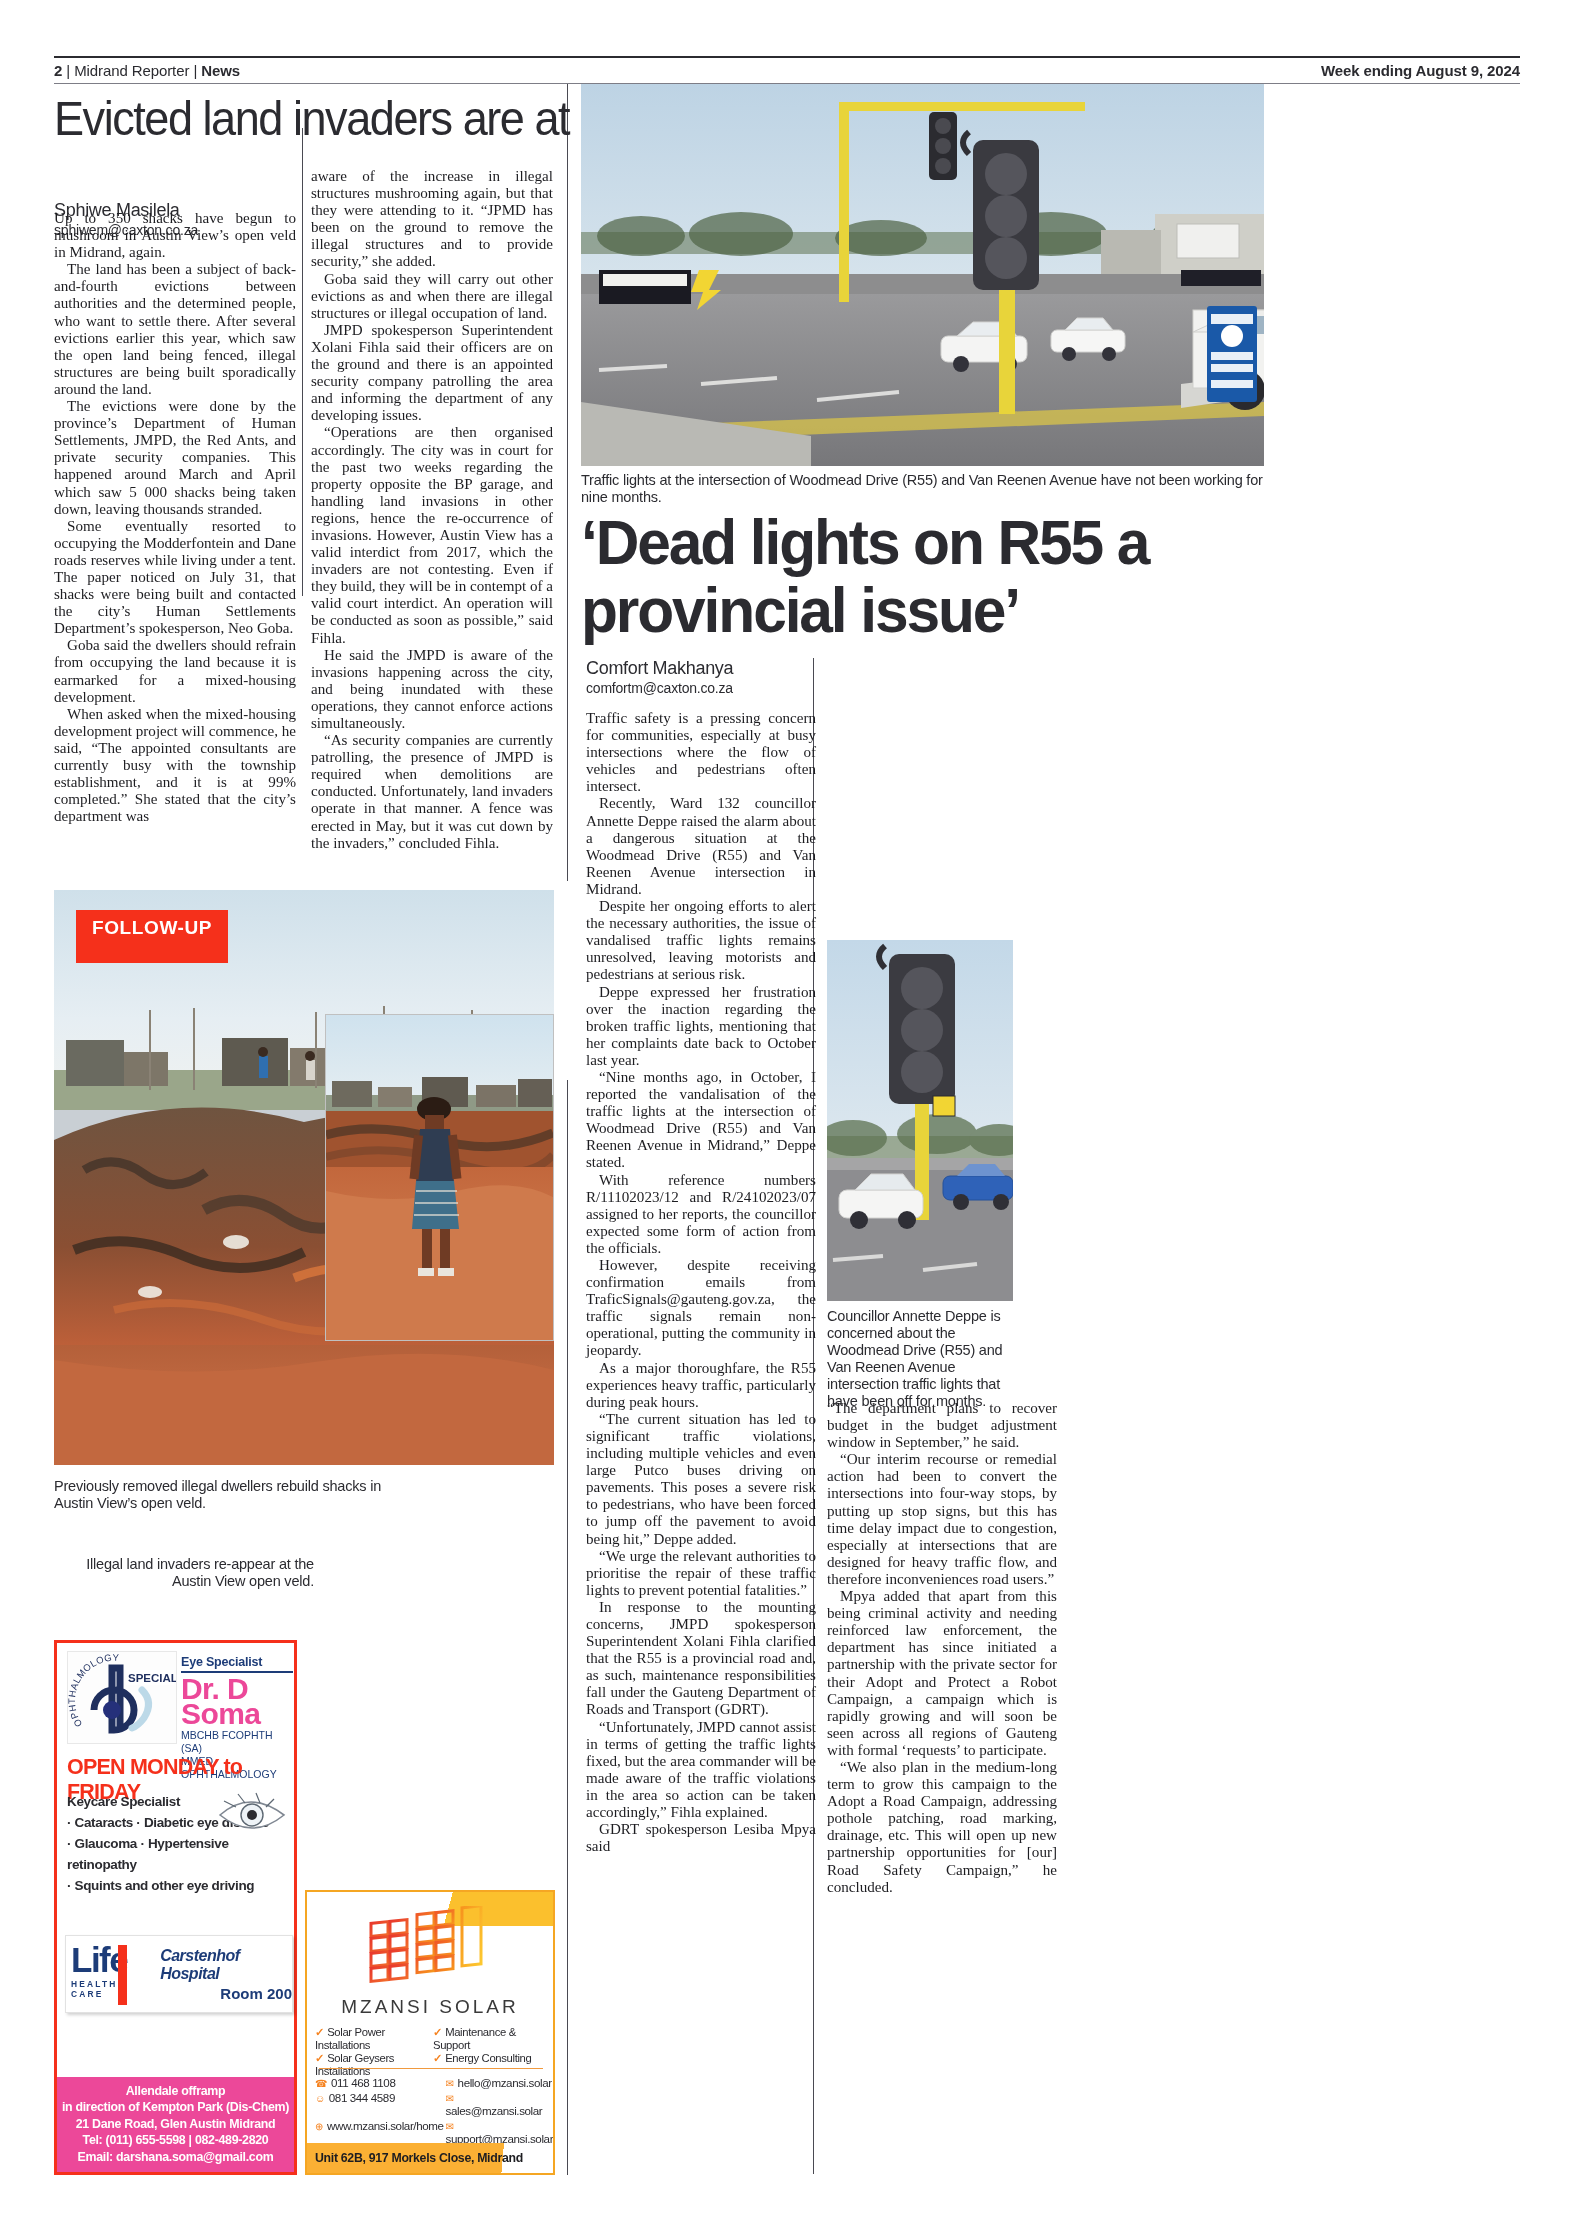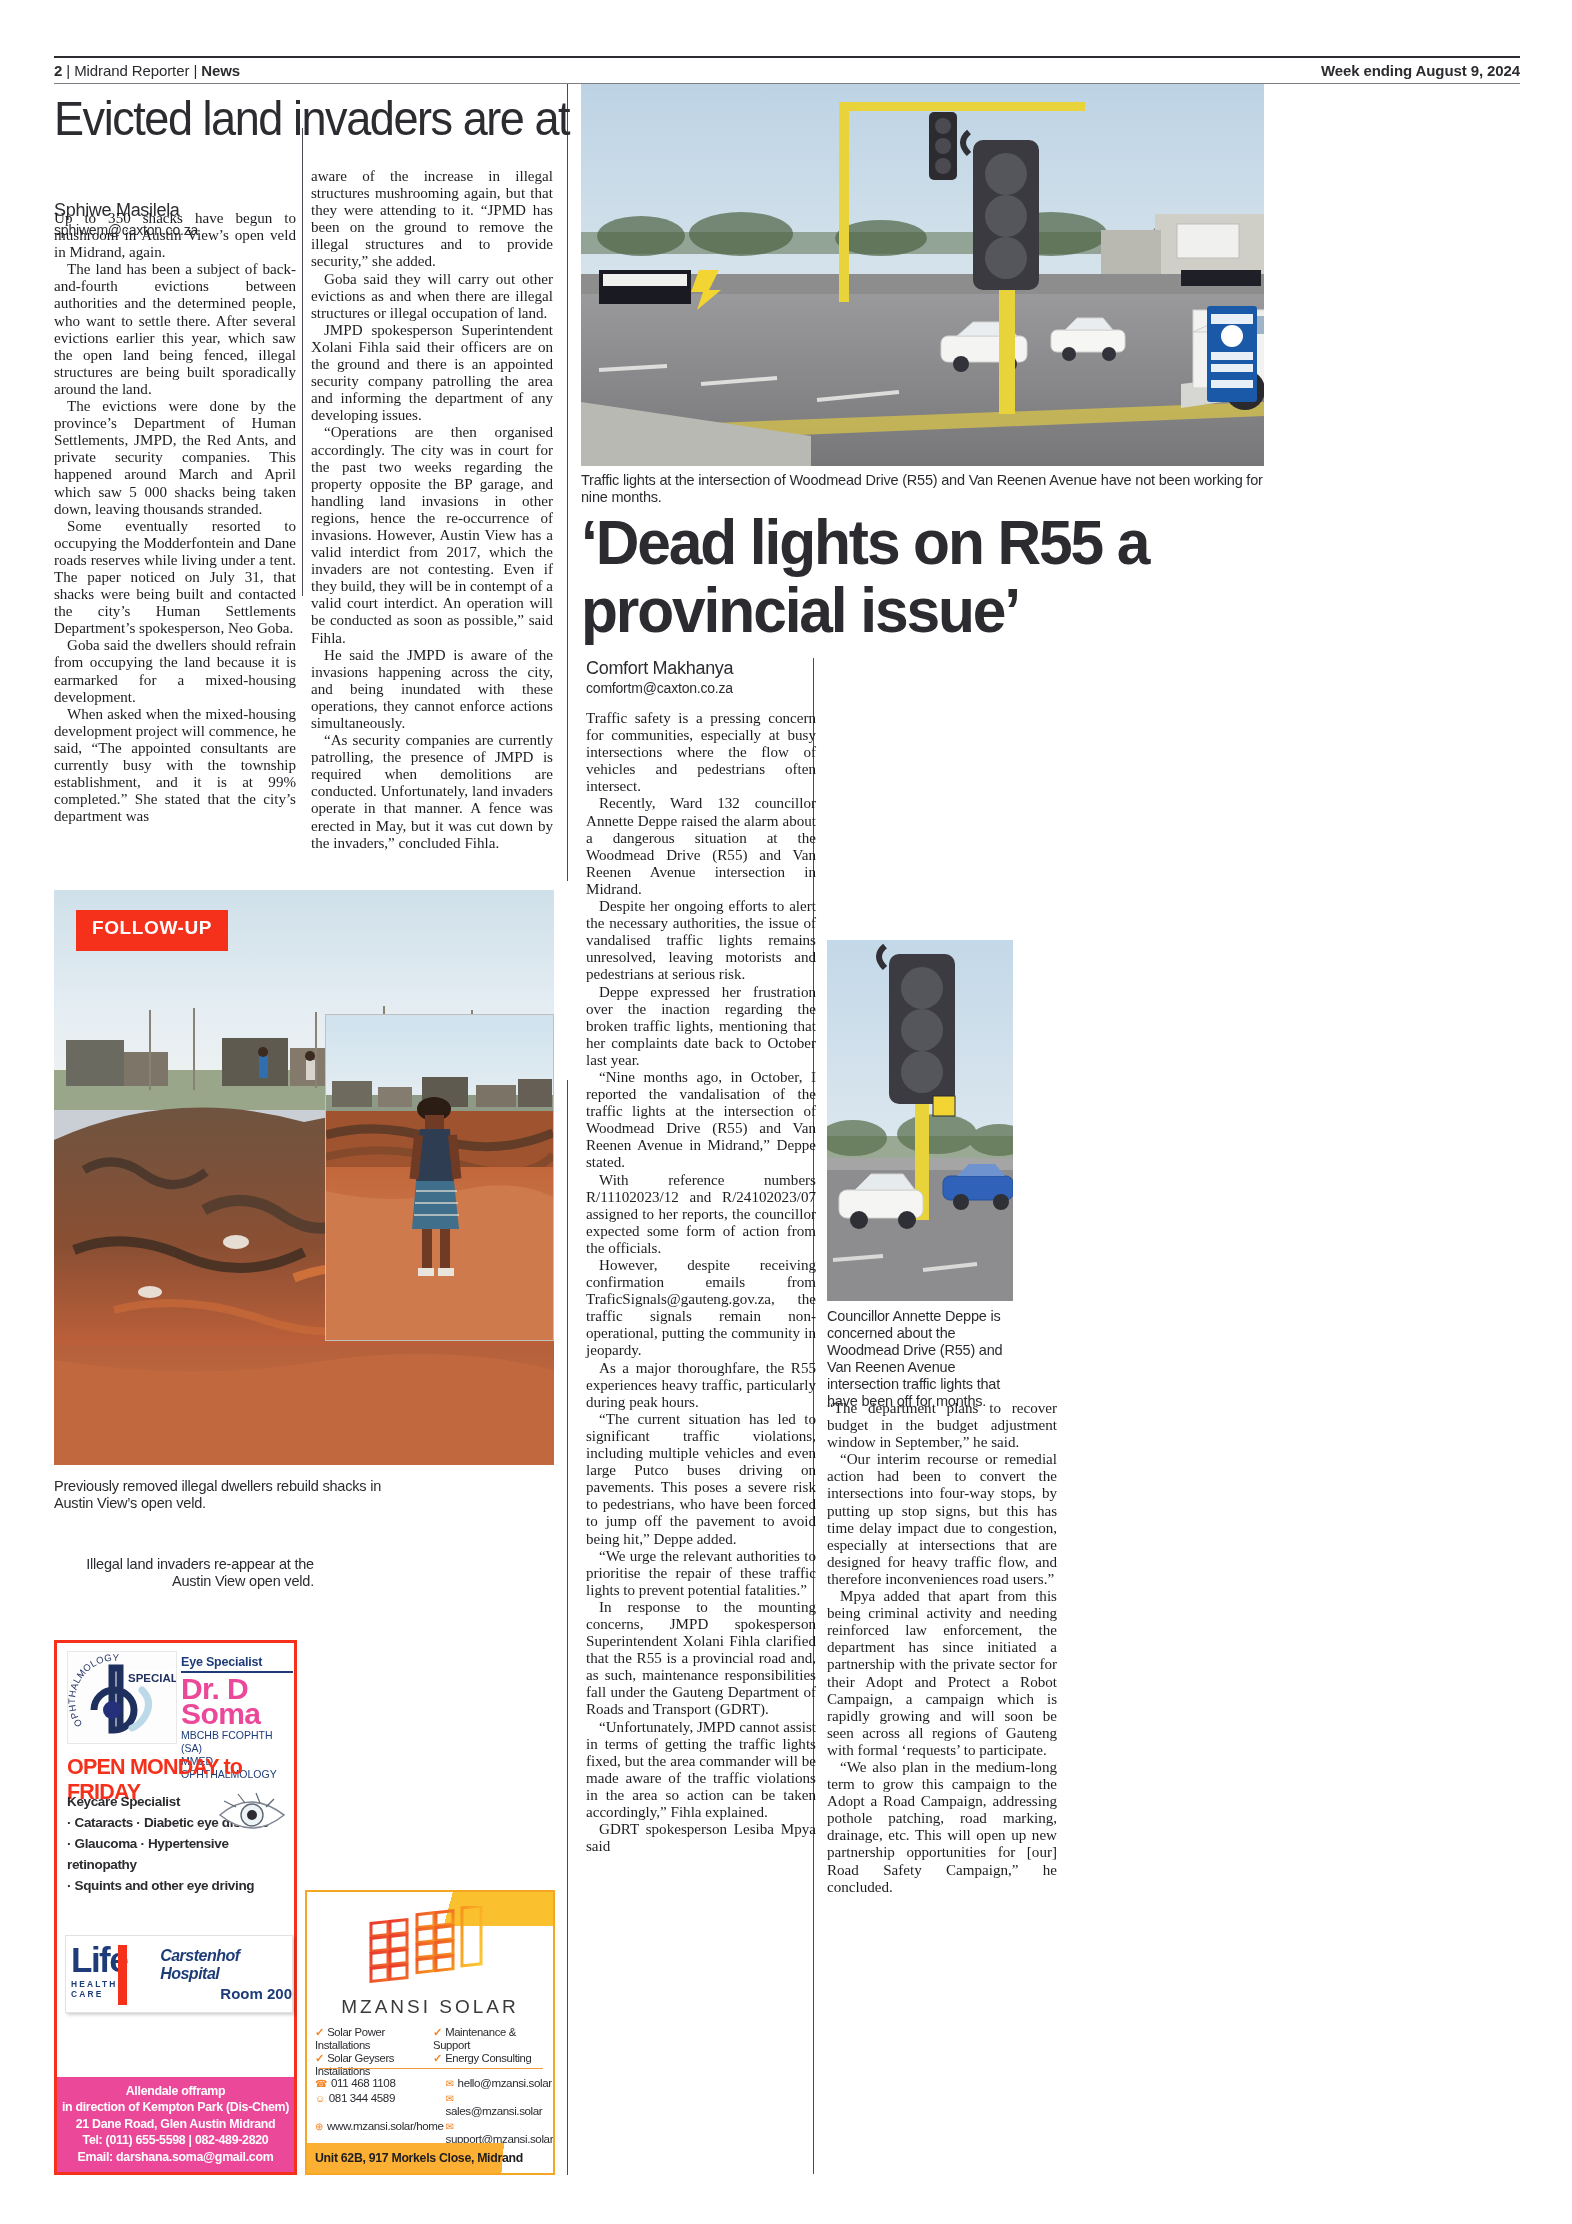--- a/index.html
+++ b/index.html
@@ -70,21 +70,21 @@
   #capTraffic { left: 581px; top: 472px; width: 683px; }
 
   
   #photoFollow { left: 54px; top: 890px; width: 500px; height: 575px; }
   #capFollow  { left: 54px; top: 1478px; width: 360px; }
   .followup-badge {
     position: absolute; left: 22px; top: 20px;
     background: #f5301b; color: #ffffff;
     font-family: "Liberation Sans", sans-serif; font-weight: bold;
     font-size: 19px; letter-spacing: 0.6px;
-    padding: 7px 16px 12px 16px;
+    padding: 7px 16px 24px 16px;
   }
 
   
   #photoWoman { left: 325px; top: 1014px; width: 229px; height: 327px; border: 1px solid #c0c0c0;}
   #capWoman { left: 54px; top: 1556px; width: 260px; text-align: right; }
 
   
   #photoDeppe { left: 827px; top: 940px; width: 186px; height: 361px; }
   #capDeppe { left: 827px; top: 1308px; width: 186px; }
 

